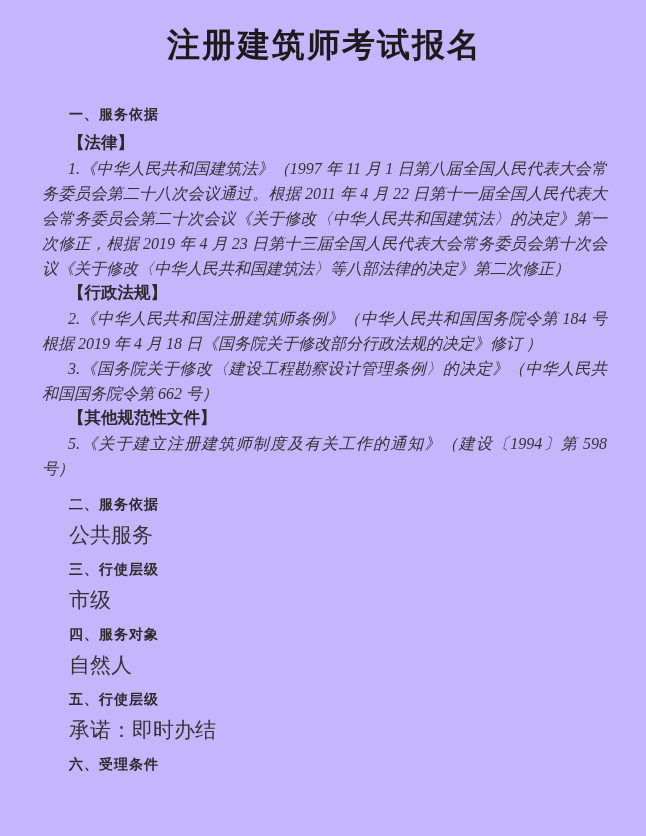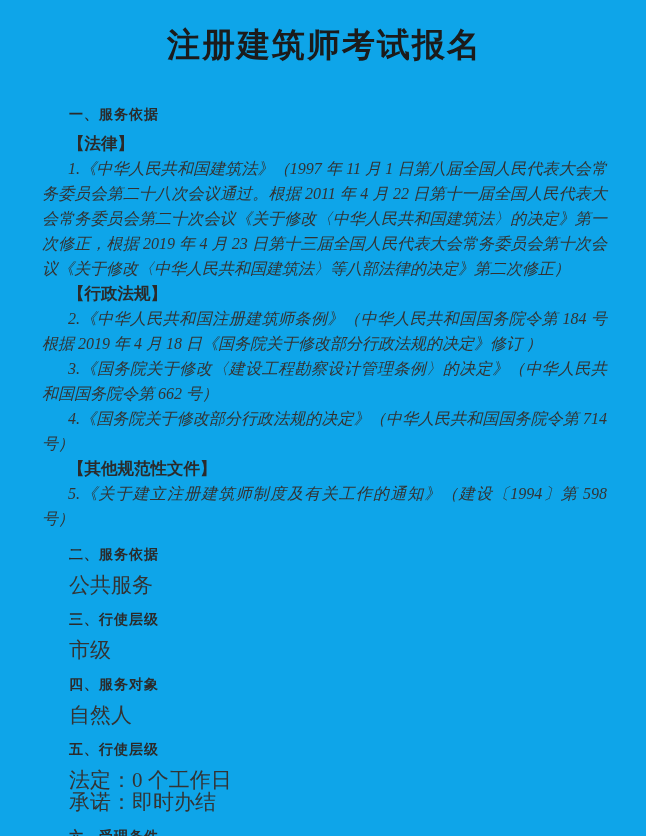--- a/index.html
+++ b/index.html
@@ -12,21 +12,21 @@
     height: 836px;
     overflow: hidden;
     font-family: "Liberation Serif", serif;
     color: #333333;
   }
   .page {
     box-sizing: border-box;
     width: 646px;
     height: 836px;
     padding: 0 39px 0 42px;
-    background: #0ea5e9;
+    background: #c4b5fd;
   }
   .doc-title {
     margin: 0;
     padding-top: 26px;
     font-family: "Liberation Serif", serif;
     font-size: 33px;
     font-weight: bold;
     line-height: 38px;
     text-align: center;
     letter-spacing: 2px;
@@ -47,21 +47,21 @@
   }
   .legal-body {
     margin-top: 6px;
     font-size: 16px;
     line-height: 25px;
     text-align: justify;
     color: #333333;
   }
   .group-label {
     padding-left: 26px;
-    font-family: Liberation Serif, serif;
+    font-family: Liberation Mono, monospace;
     font-size: 16.5px;
     font-weight: bold;
     color: #2b2b2b;
   }
   .legal-item {
     margin: 0;
     text-indent: 26px;
     font-style: italic;
   }
   .sec-value {
@@ -85,21 +85,20 @@
   <h2 class="sec-heading first">一、服务依据</h2>
 
   <div class="legal-body">
 
     <div class="group-label">【法律】</div>
     <p class="legal-item">1.《中华人民共和国建筑法》（1997 年 11 月 1 日第八届全国人民代表大会常务委员会第二十八次会议通过。根据 2011 年 4 月 22 日第十一届全国人民代表大会常务委员会第二十次会议《关于修改〈中华人民共和国建筑法〉的决定》第一次修正，根据 2019 年 4 月 23 日第十三届全国人民代表大会常务委员会第十次会议《关于修改〈中华人民共和国建筑法〉等八部法律的决定》第二次修正）</p>
 
     <div class="group-label">【行政法规】</div>
     <p class="legal-item">2.《中华人民共和国注册建筑师条例》（中华人民共和国国务院令第 184 号 根据 2019 年 4 月 18 日《国务院关于修改部分行政法规的决定》修订 ）</p>
     <p class="legal-item">3.《国务院关于修改〈建设工程勘察设计管理条例〉的决定》（中华人民共和国国务院令第 662 号）</p>
-    <p class="legal-item">4.《国务院关于修改部分行政法规的决定》（中华人民共和国国务院令第 714 号）</p>
 
     <div class="group-label">【其他规范性文件】</div>
     <p class="legal-item">5.《关于建立注册建筑师制度及有关工作的通知》（建设〔1994〕第 598 号）</p>
 
   </div>
 
   <h2 class="sec-heading">二、服务依据</h2>
   <div class="sec-value">
     <div class="value-line">公共服务</div>
   </div>
@@ -109,19 +108,18 @@
     <div class="value-line">市级</div>
   </div>
 
   <h2 class="sec-heading">四、服务对象</h2>
   <div class="sec-value">
     <div class="value-line">自然人</div>
   </div>
 
   <h2 class="sec-heading">五、行使层级</h2>
   <div class="sec-value">
-    <div class="value-line">法定：0 个工作日</div>
     <div class="value-line">承诺：即时办结</div>
   </div>
 
   <h2 class="sec-heading">六、受理条件</h2>
 
 </div>
 
 </body></html>

